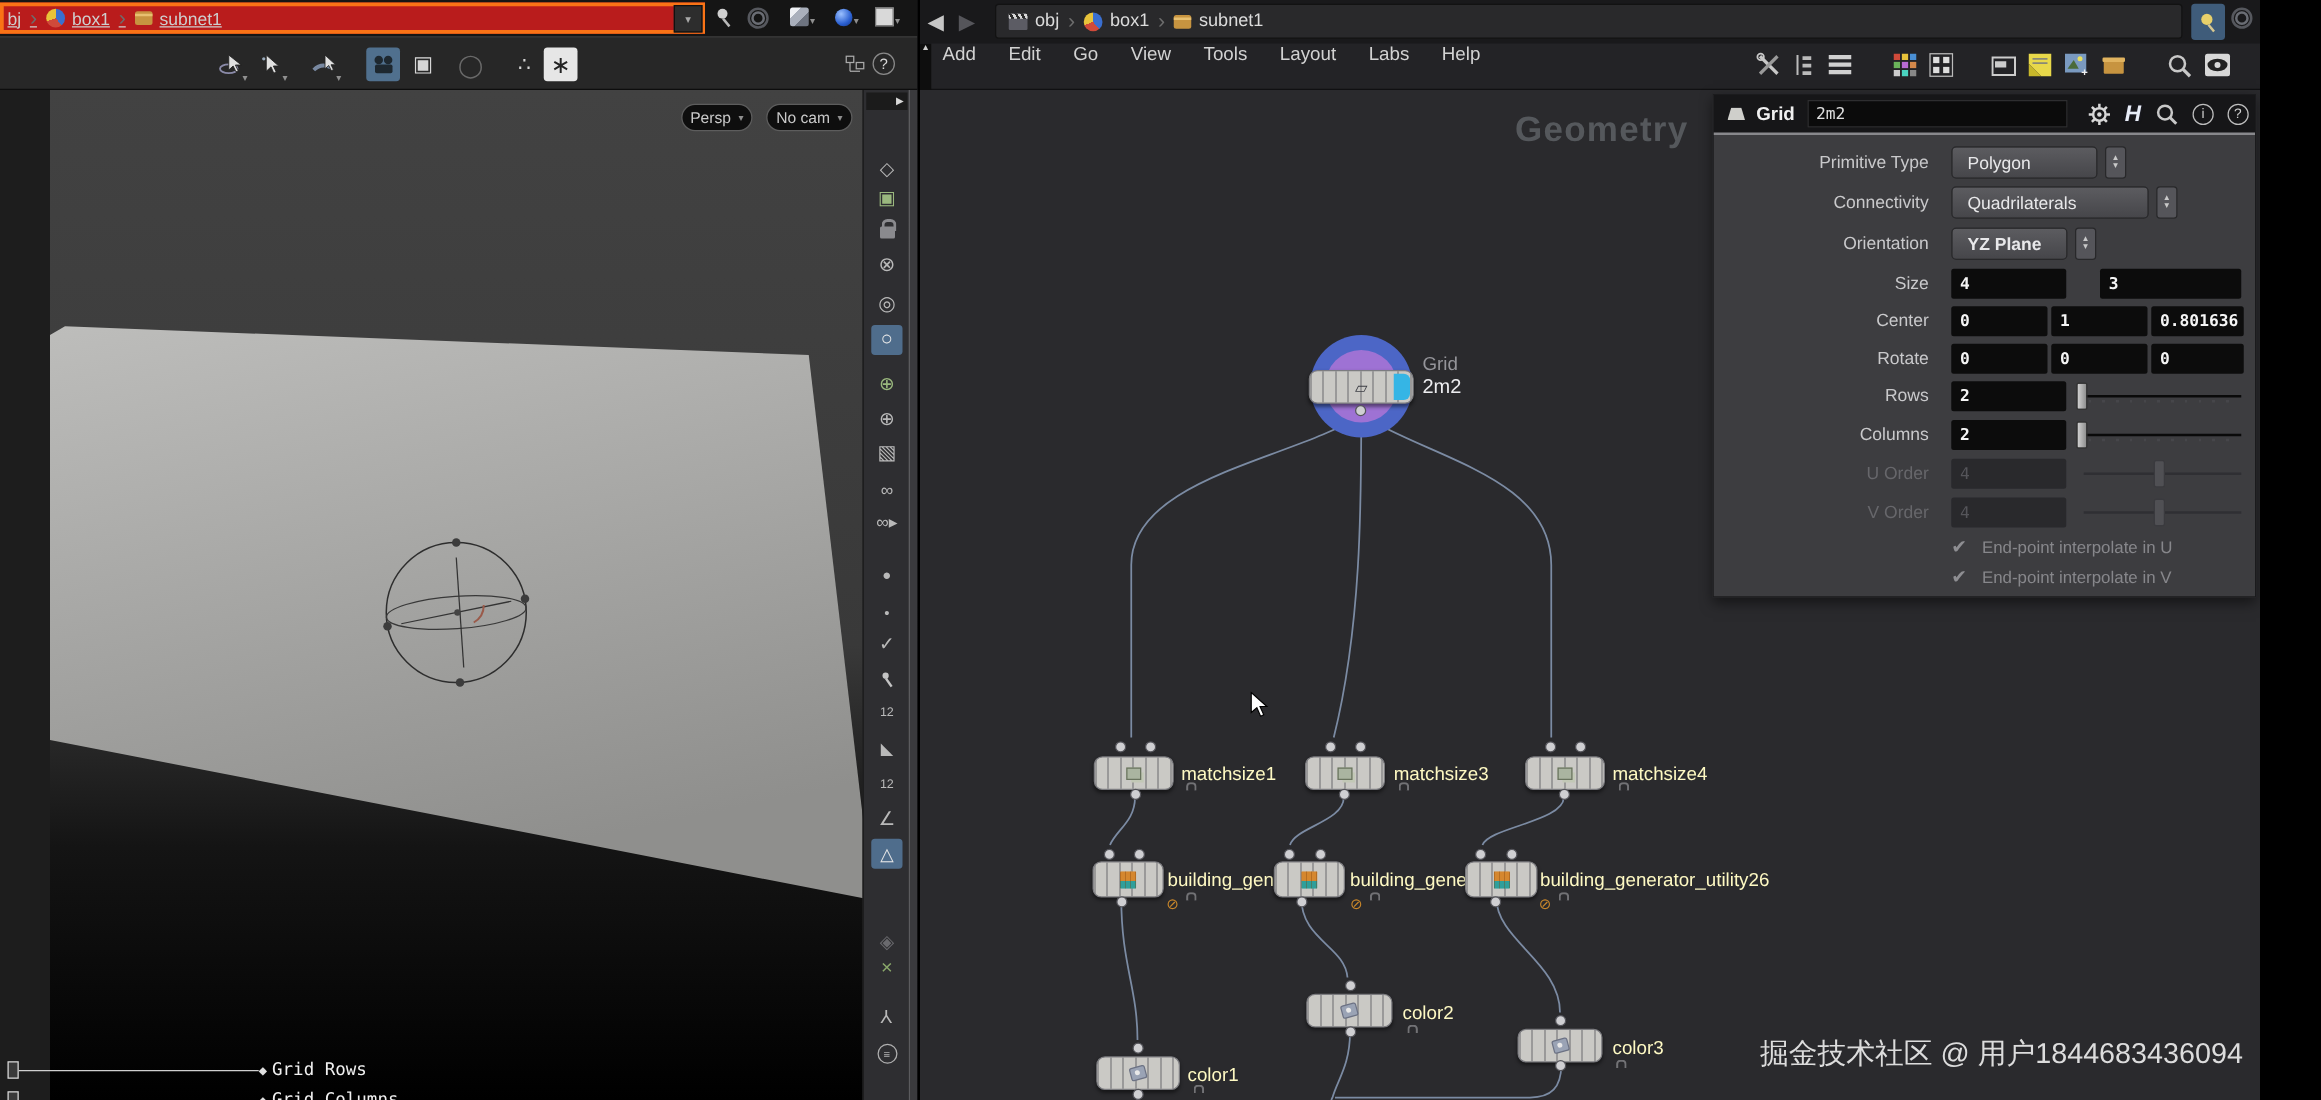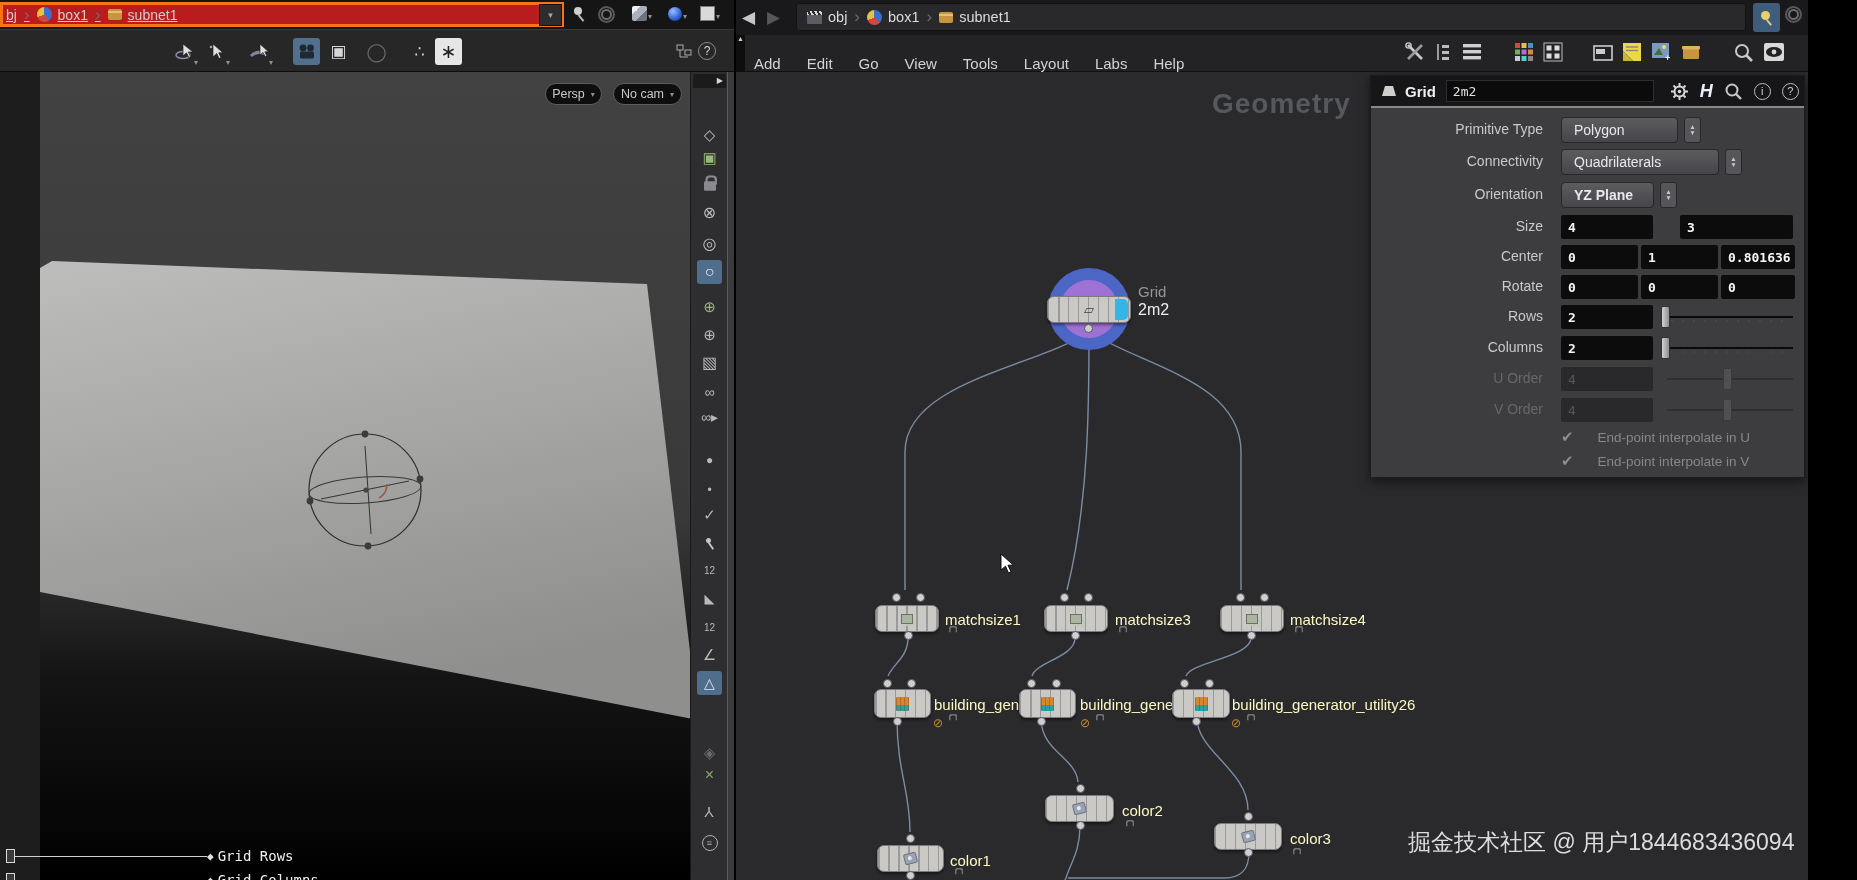--- a/index.html
+++ b/index.html
@@ -78,21 +78,21 @@
   .rp-crumbs { position:absolute; left:60px; top:3px; width:950px; height:28px; background:#29292b; border:1px solid #121212; border-radius:3px; display:flex; align-items:center; color:#dcdcdc; font-size:14.5px; padding-left:10px; }
   .rp-pin-tile { position:absolute; left:1017px; top:3px; width:27px; height:29px; background:#3f5c7a; border-radius:3px; display:flex; align-items:center; justify-content:center; }
   .ic-pin-yellow { position:relative; width:16px; height:16px; }
   .ic-pin-yellow::before { content:""; position:absolute; left:2px; top:1px; width:9px; height:9px; border-radius:50%; background:#e8d06a; }
   .ic-pin-yellow::after { content:""; position:absolute; left:9px; top:9px; width:2px; height:7px; background:#d8c890; transform:rotate(-40deg); }
   .rp-radial { position:absolute; left:1049px; top:6px; }
 
   .rp-menubar { position:absolute; left:0; top:35px; width:1074px; height:37px; background:#232326; border-bottom:1px solid #101012; }
   .menu-scroll { position:absolute; left:0; top:0; width:9px; height:37px; background:#0e0e0e; color:#cfcfcf; font-size:7px; text-align:center; }
   .menu-scroll::before { content:"▲"; }
-  .menu-items { position:absolute; left:14px; top:0; height:37px; display:flex; align-items:flex-end; gap:18px; color:#d2d2d2; font-size:15px; }
+  .menu-items { position:absolute; left:14px; top:0; height:37px; display:flex; align-items:flex-start; gap:18px; color:#d2d2d2; font-size:15px; }
   .menu-item { padding:0 4px; }
   .rp-tools { position:absolute; left:668px; top:6px; display:flex; align-items:center; gap:9px; } .sp12 { width:12px; } .sp16 { width:14px; }
 
   
   .rp-network { position:absolute; left:0; top:72px; width:1074px; height:808px; background:#2a2a2d; overflow:hidden; }
   .geo-label { position:absolute; left:476px; top:16px; font-size:28px; font-weight:bold; color:#55585c; letter-spacing:1px; }
   .node { position:absolute; height:27px; background:#cac9c5; border:1px solid #7c7c80; border-radius:7px; box-shadow:0 2px 3px rgba(0,0,0,.45); z-index:3;
           background-image:repeating-linear-gradient(90deg, rgba(95,95,100,.45) 0 1.5px, transparent 1.5px 10px);
           display:flex; align-items:center; justify-content:center; }
   .ndot { position:absolute; width:9px; height:9px; border-radius:50%; background:#cfcfd2; border:1px solid #54545a; z-index:4; }
@@ -124,21 +124,21 @@
   .pdrop { position:absolute; top:0; left:190px; height:26px; background:linear-gradient(#5c5c60,#46464a); border:1px solid #28282a; border-radius:4px; color:#e8e8ea; font-size:14px; display:flex; align-items:center; padding:0 12px; }
   .pspin { position:absolute; top:0; width:17px; height:26px; background:#55555a; border:1px solid #28282a; border-radius:3px; color:#c9c9c9; display:flex; flex-direction:column; align-items:center; justify-content:center; font-size:6.5px; line-height:6px; }
   .pspin::before { content:"▲"; } .pspin::after { content:"▼"; }
   .pfield { position:absolute; top:1px; height:24px; background:#0c0c0c; border-radius:2px; color:#f5f5f5; font-family:"DejaVu Sans Mono", monospace; font-weight:bold; font-size:13px; display:flex; align-items:center; padding-left:7px; }
   .pfield.dis { background:#29292c; color:#55555a; font-weight:normal; }
   .ptrack { position:absolute; left:296px; width:126px; top:12px; height:2px; background:#0a0a0a; }
   .ptrack.dis { background:#2f2f33; }
   .pticks { position:absolute; left:300px; width:120px; top:16px; height:2px; background-image:repeating-linear-gradient(90deg,#46464a 0 2px, transparent 2px 11px); }
   .phandle { position:absolute; top:2px; width:9px; height:22px; background:linear-gradient(90deg,#d2d2d2,#8e8e8e); border:1px solid #333; border-radius:2px; }
   .phandle.dis { background:#505054; border-color:#3a3a3e; }
-  .pcheckrow { position:absolute; left:190px; display:flex; align-items:center; gap:24px; }
+  .pcheckrow { position:absolute; left:190px; display:flex; align-items:center; gap:12px; }
   .pcheck-glyph { color:#8e8e92; font-size:15px; }
   .pcheck-glyph::before { content:"✔"; }
   .pcheck-label { color:#87878b; font-size:13.5px; }
 
   .watermark { position:absolute; left:1408px; top:827px; width:398px; color:#dcdcdc; font-size:23px; z-index:45; white-space:nowrap; overflow:hidden; }
   .black-strip { position:absolute; left:1808px; top:0; width:49px; height:880px; background:#000; z-index:50; }
 </style>
 </head>
 <body>
 

